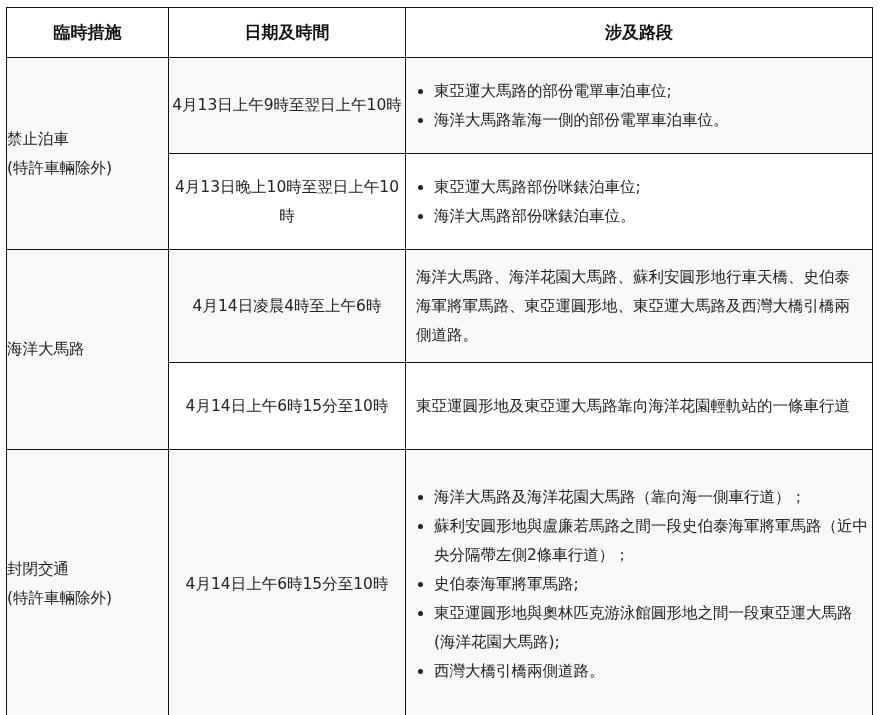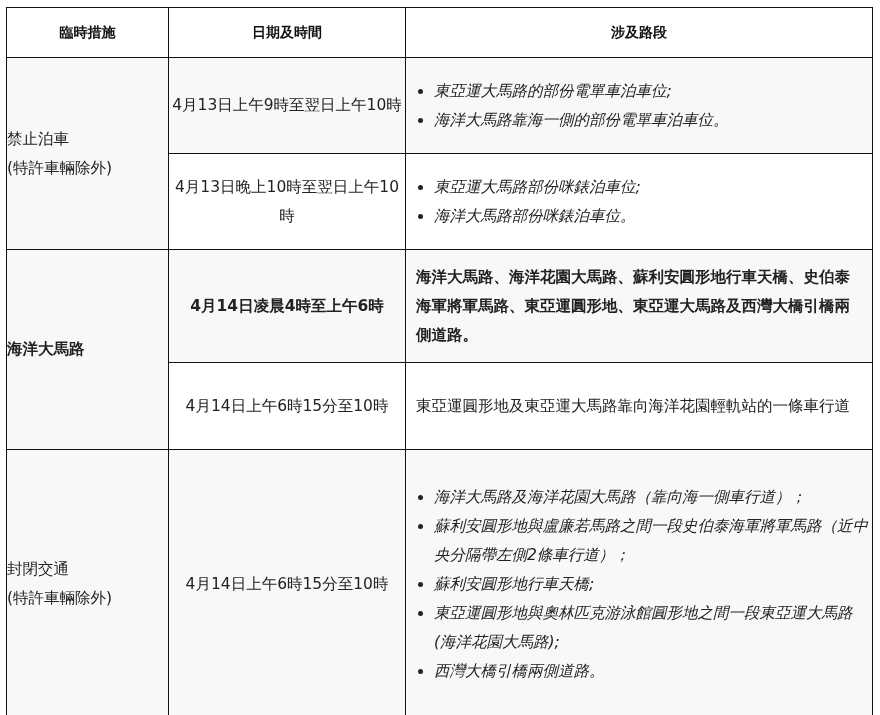--- a/index.html
+++ b/index.html
@@ -1,32 +1,32 @@
 <!DOCTYPE html>
 <html><head>
 <meta charset="utf-8">
 <style>
   html, body { margin: 0; padding: 0; background: #ffffff; }
   body { width: 880px; height: 715px; position: relative; overflow: hidden;
          font-family: "DejaVu Sans", "Liberation Sans", sans-serif; color: #222; }
   table.notice { position: absolute; left: 6px; top: 7px; border-collapse: collapse;
                  width: 866px; table-layout: fixed; font-size: 15.5px; }
   table.notice th, table.notice td { border: 1.5px solid #111; padding: 0; vertical-align: middle; }
-  table.notice th { font-weight: bold; height: 49px; background: #ffffff; text-align: center; font-size: 14px; color: #111; }
+  table.notice th { font-weight: bold; height: 49px; background: #ffffff; text-align: center; font-size: 17px; color: #111; }
   col.c1 { width: 162px; } col.c2 { width: 237px; } col.c3 { width: 467px; }
   td.measure { text-align: left; background: #f8f8f8; line-height: 29px; padding: 0 20px; }
   td.time { text-align: center; line-height: 29px; padding: 0 14px; margin-left: 28px; }
   td.roads { padding: 6px 10px 6px 10px; line-height: 29px; vertical-align: top; }
   .gray { background: #f8f8f8; }
   .white { background: #ffffff; }
   ul.bullets { margin: 0; padding: 0 0 0 28px; list-style: disc; }
-  ul.bullets li { padding-left: 0; font-style: italic; }
+  ul.bullets li { padding-left: 0; }
   tr.r1 td { height: 95px; }
   tr.r2 td { height: 95px; }
-  tr.r3 td { height: 104px; font-weight: bold; }
+  tr.r3 td { height: 104px; }
   tr.r4 td { height: 78px; }
   tr.r5 td { height: 268px; }
   td.roads.plain { padding: 4px 10px; }
   .m-line { display: block; }
 </style>
 </head>
 <body>
 
 <table class="notice">
   <colgroup>
@@ -81,20 +81,20 @@
     <tr class="r5">
       <td class="measure">
         <span class="m-line">封閉交通</span>
         <span class="m-line">(特許車輛除外)</span>
       </td>
       <td class="time gray">4月14日上午6時15分至10時</td>
       <td class="roads gray">
         <ul class="bullets">
           <li>海洋大馬路及海洋花園大馬路（靠向海一側車行道）；</li>
           <li>蘇利安圓形地與盧廉若馬路之間一段史伯泰海軍將軍馬路（近中央分隔帶左側2條車行道）；</li>
-          <li>蘇利安圓形地行車天橋;</li>
+          <li>史伯泰海軍將軍馬路;</li>
           <li>東亞運圓形地與奧林匹克游泳館圓形地之間一段東亞運大馬路(海洋花園大馬路);</li>
           <li>西灣大橋引橋兩側道路。</li>
         </ul>
       </td>
     </tr>
   </tbody>
 </table>
 
 </body></html>

